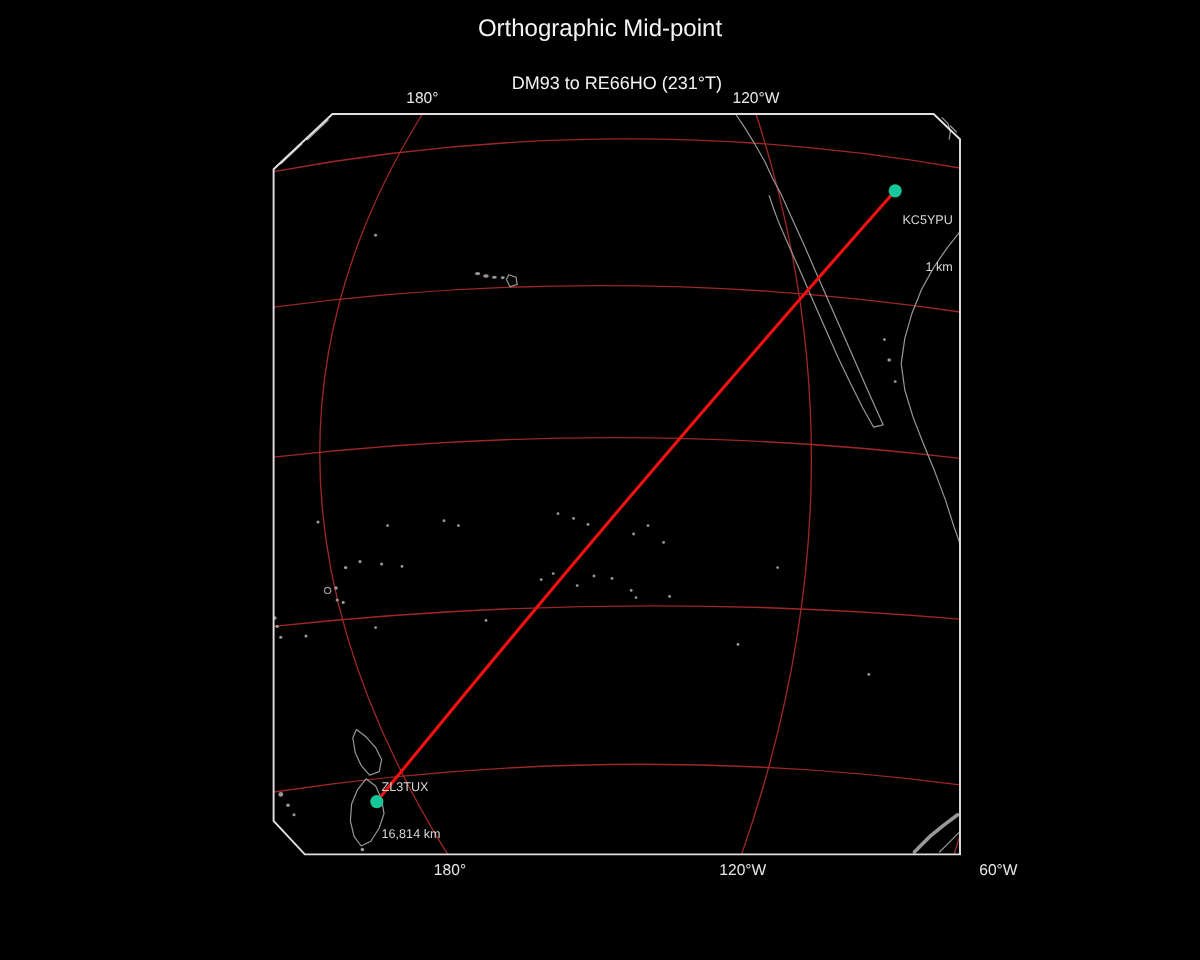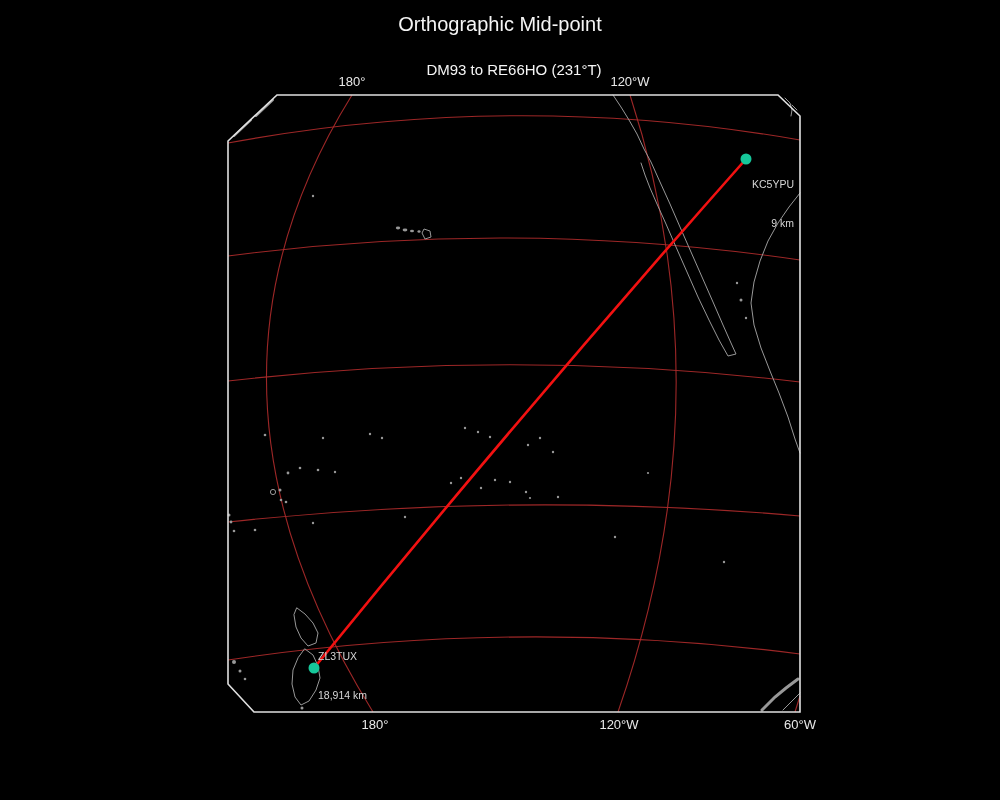--- a/index.html
+++ b/index.html
@@ -133,24 +133,24 @@
   </svg>
 
   <div class="txt title" style="left:500px;top:13px;">Orthographic Mid-point</div>
   <div class="txt subtitle" style="left:514px;top:61px;">DM93 to RE66HO (231°T)</div>
 
   <div class="txt tick" style="left:352px;top:74px;">180°</div>
   <div class="txt tick" style="left:630px;top:74px;">120°W</div>
 
   <div class="txt tick" style="left:375px;top:717px;">180°</div>
   <div class="txt tick" style="left:619px;top:717px;">120°W</div>
-  <div class="txt tick" style="left:800px;top:717px;">60°W</div>
+  <div class="txt tick" style="left:832px;top:717px;">60°W</div>
 
   <div class="txt mlabel" style="left:752px;top:152px;text-align:right;">
     <div>KC5YPU</div>
-    <div>9 km</div>
+    <div>1 km</div>
   </div>
   <div class="txt mlabel" style="left:318px;top:624px;">
     <div>ZL3TUX</div>
-    <div>18,914 km</div>
+    <div>16,814 km</div>
   </div>
 
 </div>
 
 </body></html>

